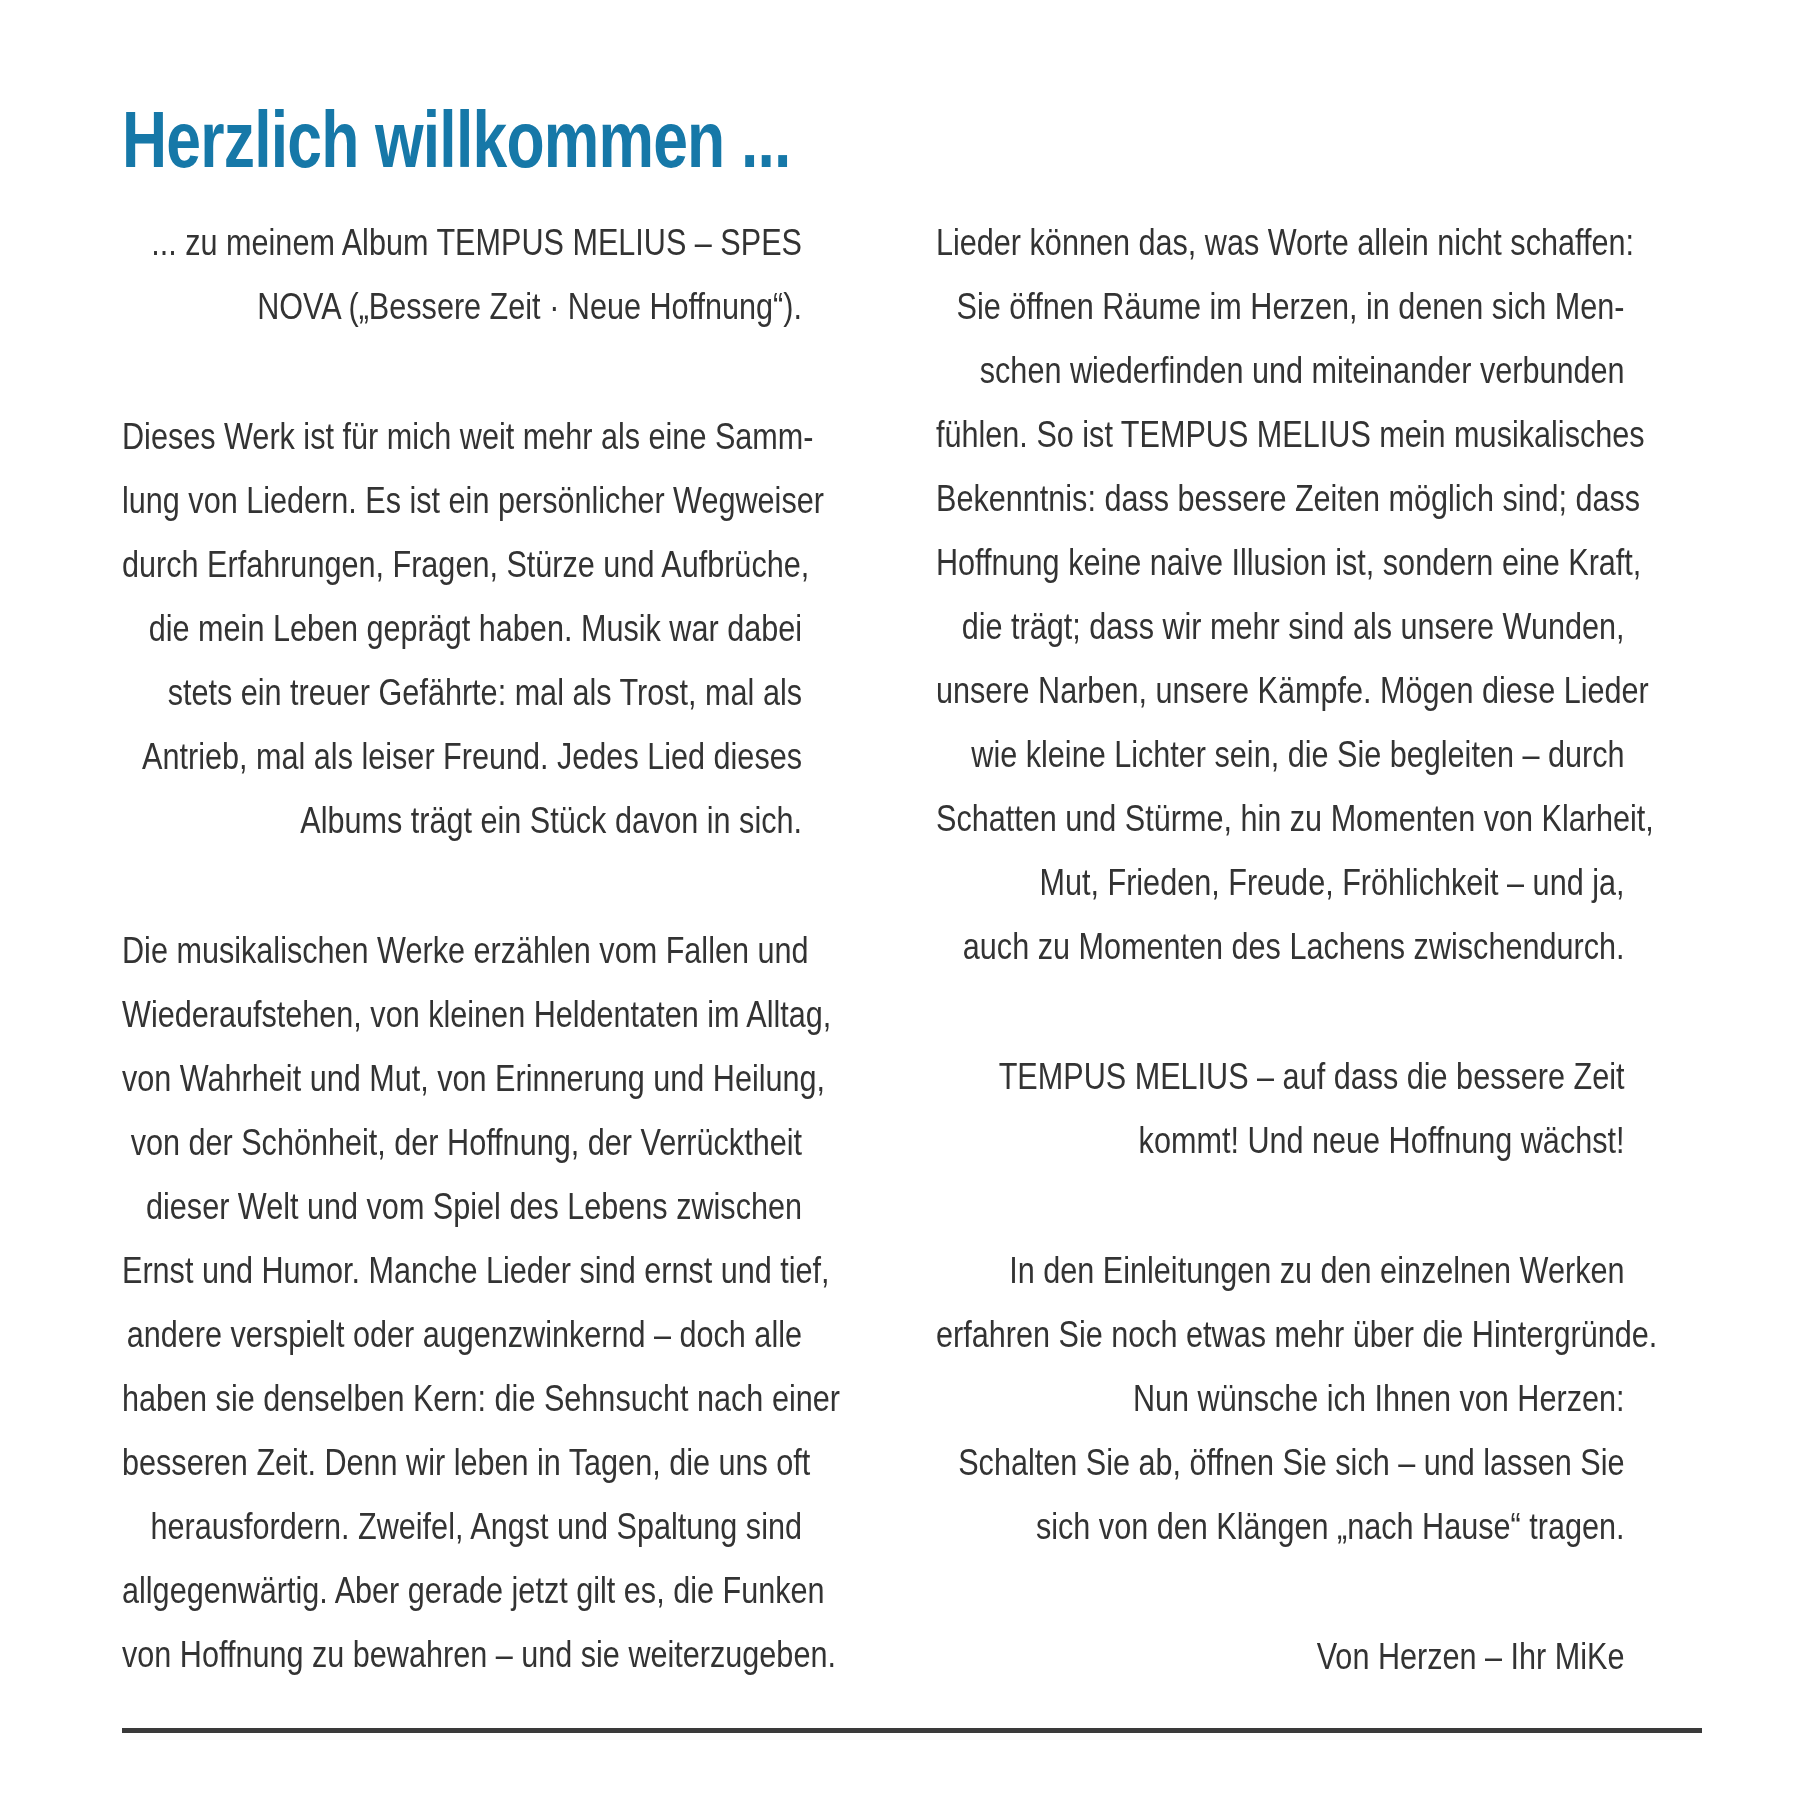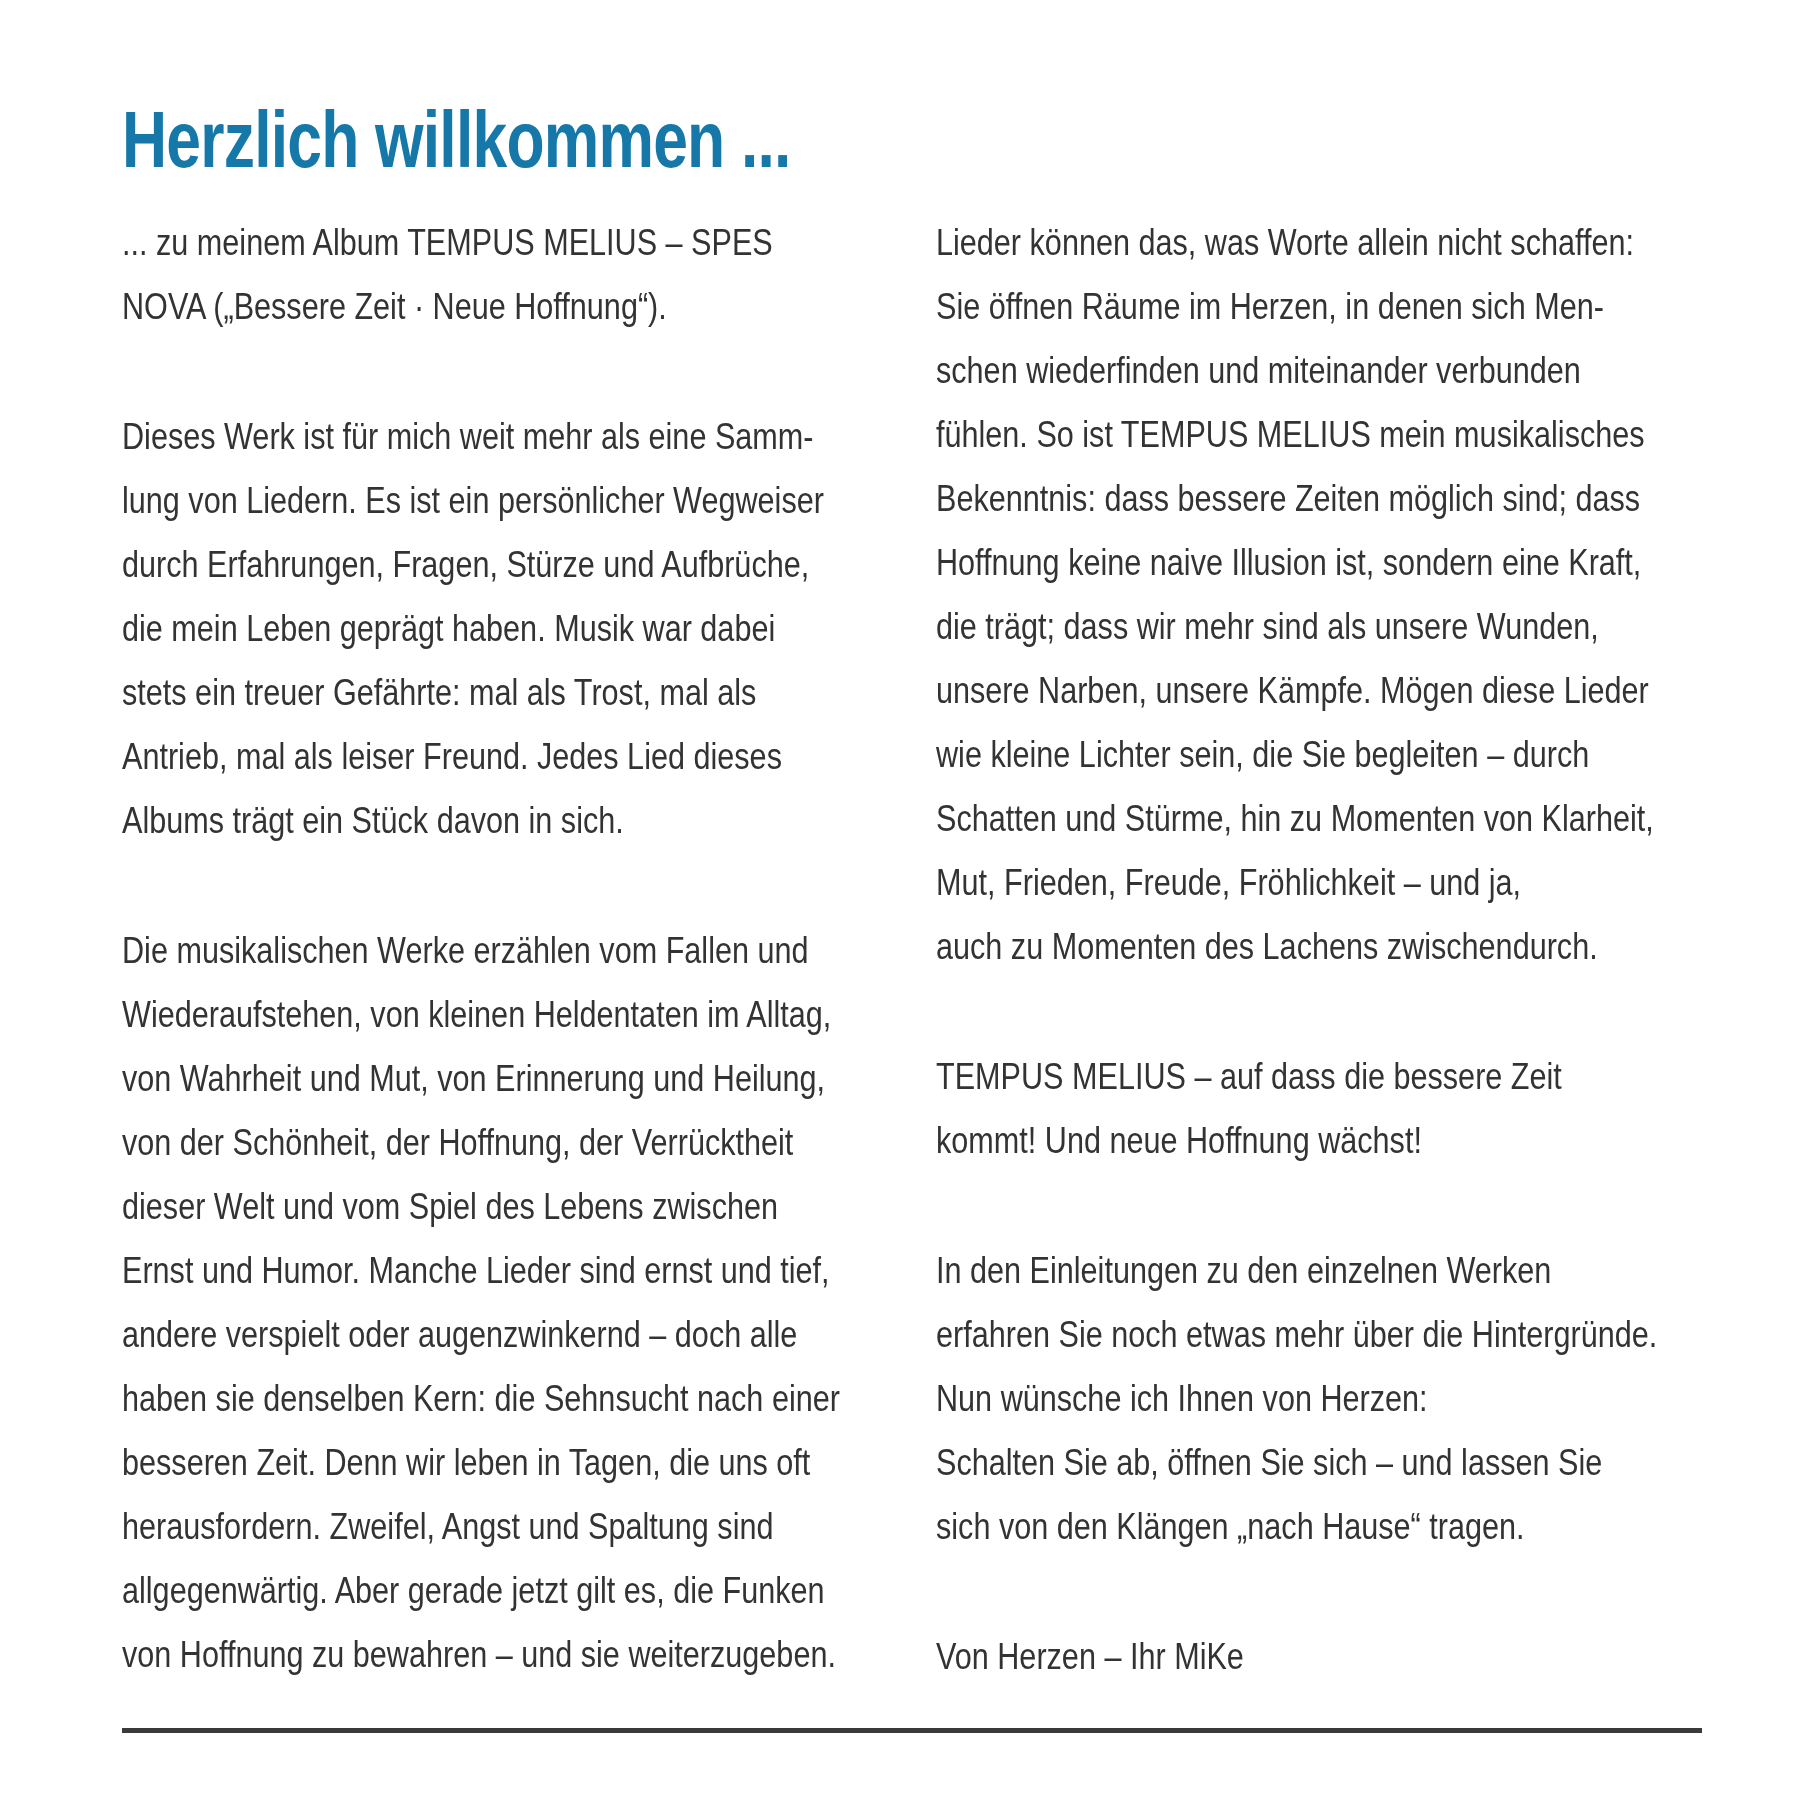--- a/index.html
+++ b/index.html
@@ -6,20 +6,21 @@
   body {
     width: 1819px; height: 1820px;
     background: #ffffff;
     font-family: "Liberation Sans", sans-serif;
   }
   .page {
     position: relative;
     width: 1819px; height: 1820px;
     background: #ffffff;
     overflow: hidden;
+    text-align: right;
   }
   .heading {
     position: absolute;
     left: 122px; top: 100px;
     margin: 0;
     font-size: 80px;
     font-weight: 700;
     letter-spacing: -1px;
     line-height: 1;
     white-space: nowrap;

